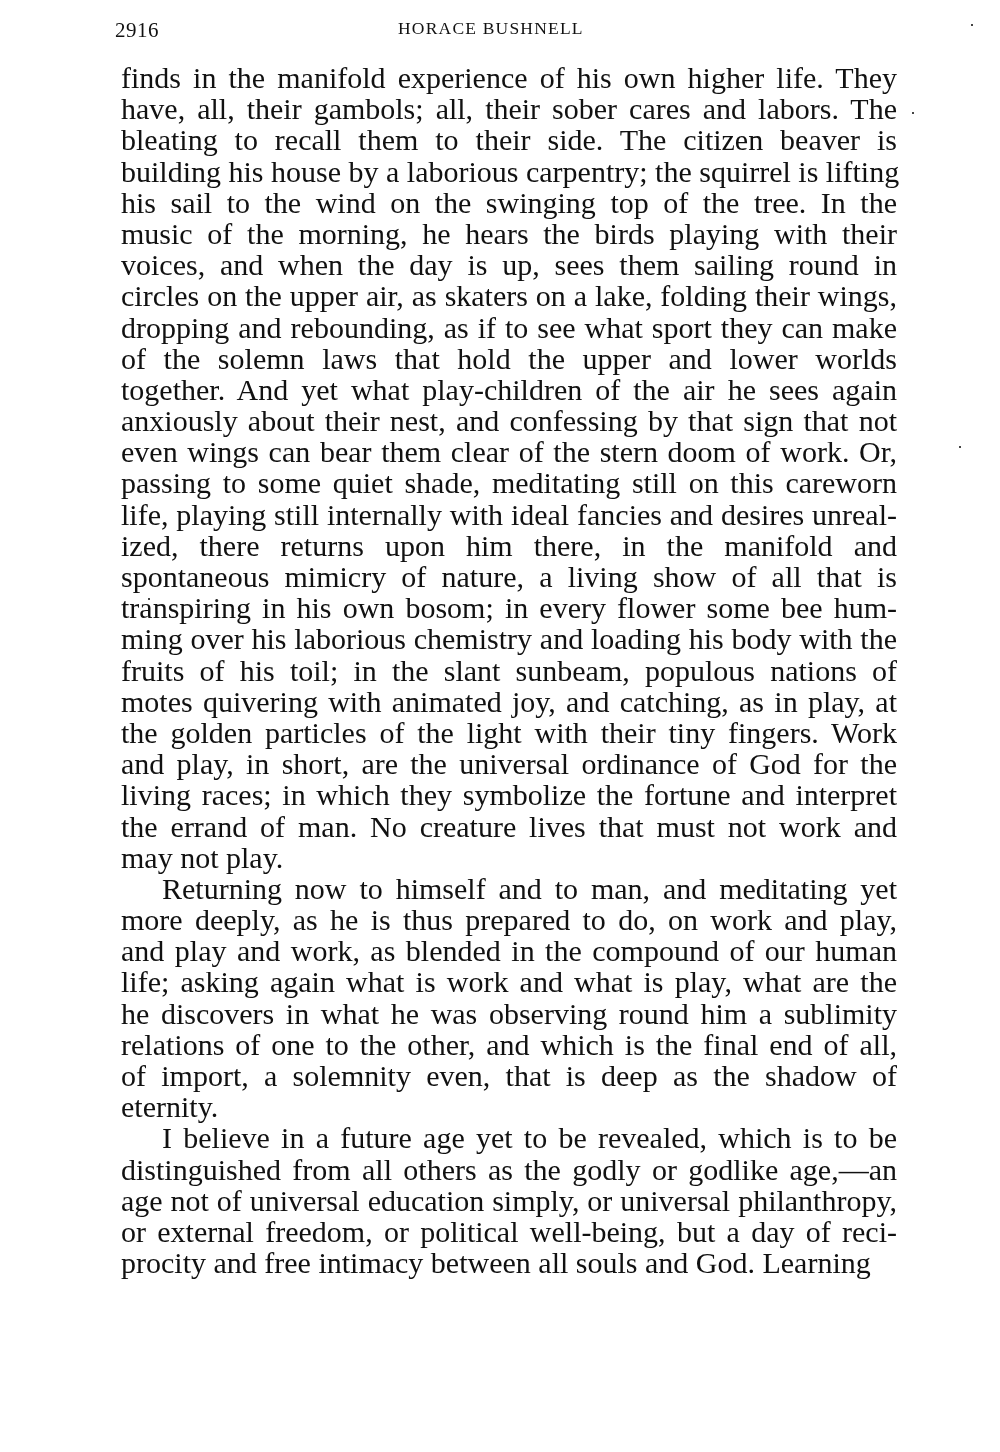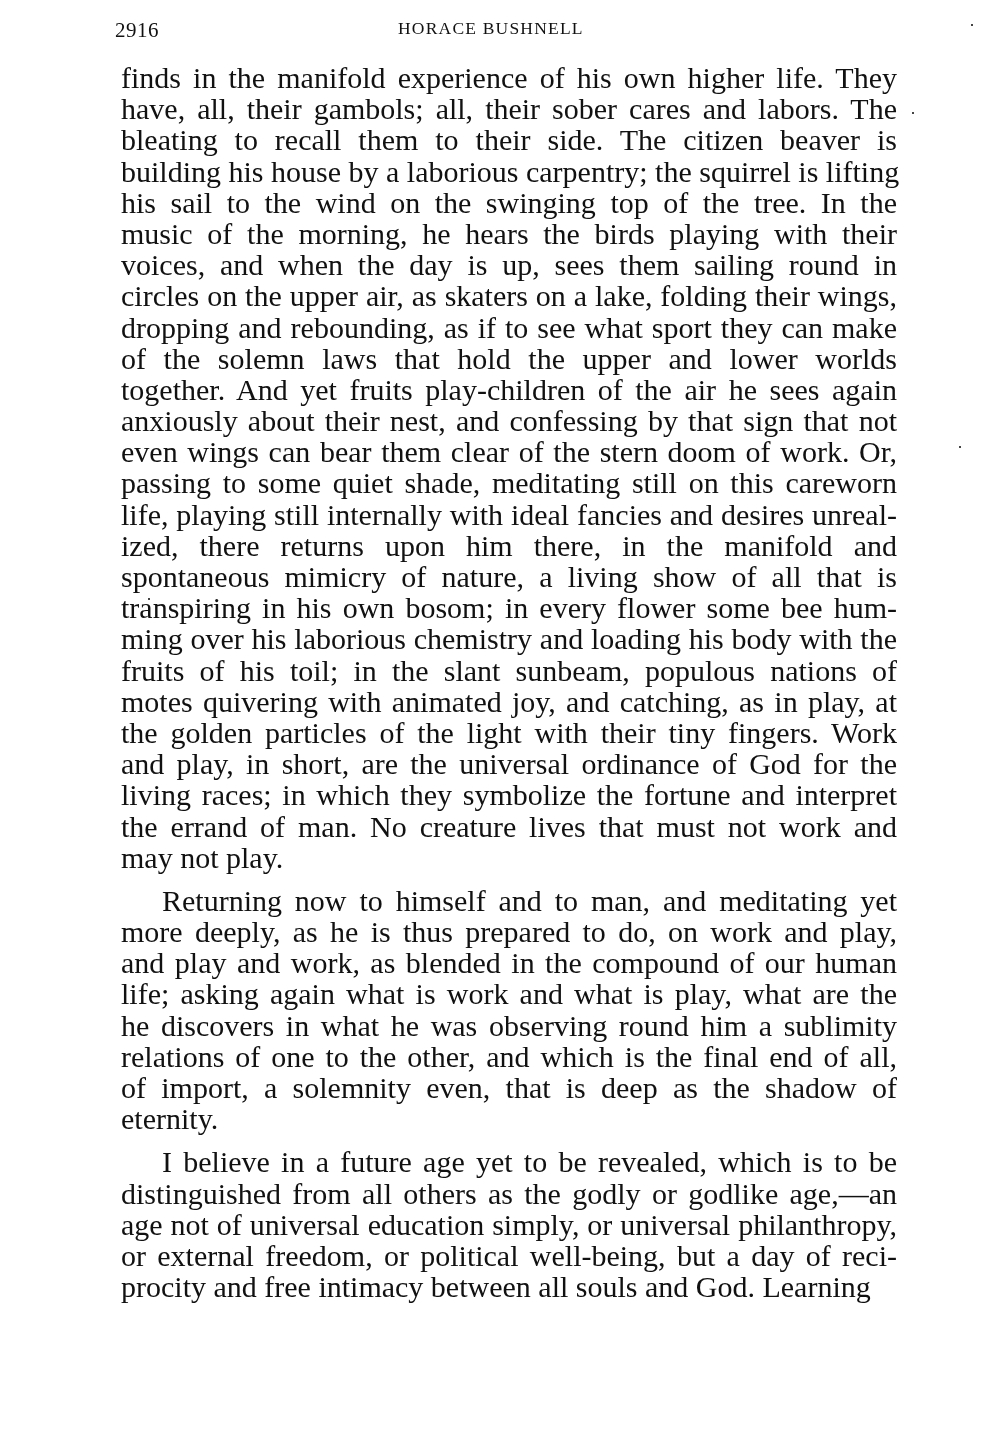--- a/index.html
+++ b/index.html
@@ -55,21 +55,20 @@
       font-size: 30px;
       white-space: nowrap;
       text-align: justify;
       text-align-last: justify;
     }
     .line.last {
       text-align-last: left;
     }
     .line.indent {
       padding-left: 41px;
-      margin-top: 12px;
     }
     .speck {
       position: absolute;
       width: 2px;
       height: 2px;
       background: #444;
     }
   </style>
 </head>
 <body>
@@ -86,21 +85,21 @@
         <span class="line">finds in the manifold experience of his own higher life.  They</span>
         <span class="line">have, all, their gambols; all, their sober cares and labors.  The</span>
         <span class="line">bleating to recall them to their side.  The citizen beaver is</span>
         <span class="line">building his house by a laborious carpentry; the squirrel is lifting</span>
         <span class="line">his sail to the wind on the swinging top of the tree.  In the</span>
         <span class="line">music of the morning, he hears the birds playing with their</span>
         <span class="line">voices, and when the day is up, sees them sailing round in</span>
         <span class="line">circles on the upper air, as skaters on a lake, folding their wings,</span>
         <span class="line">dropping and rebounding, as if to see what sport they can make</span>
         <span class="line">of the solemn laws that hold the upper and lower worlds</span>
-        <span class="line">together.  And yet fruits play-children of the air he sees again</span>
+        <span class="line">together.  And yet what play-children of the air he sees again</span>
         <span class="line">anxiously about their nest, and confessing by that sign that not</span>
         <span class="line">even wings can bear them clear of the stern doom of work.  Or,</span>
         <span class="line">passing to some quiet shade, meditating still on this careworn</span>
         <span class="line">life, playing still internally with ideal fancies and desires unreal-</span>
         <span class="line">ized, there returns upon him there, in the manifold and</span>
         <span class="line">spontaneous mimicry of nature, a living show of all that is</span>
         <span class="line">transpiring in his own bosom; in every flower some bee hum-</span>
         <span class="line">ming over his laborious chemistry and loading his body with the</span>
         <span class="line">fruits of his toil; in the slant sunbeam, populous nations of</span>
         <span class="line">motes quivering with animated joy, and catching, as in play, at</span>

